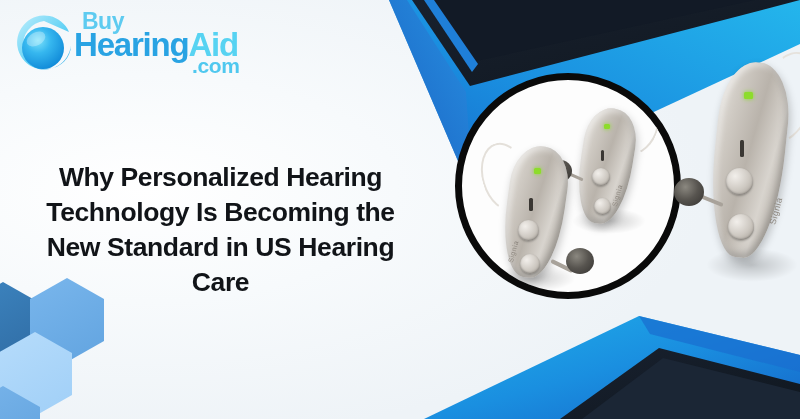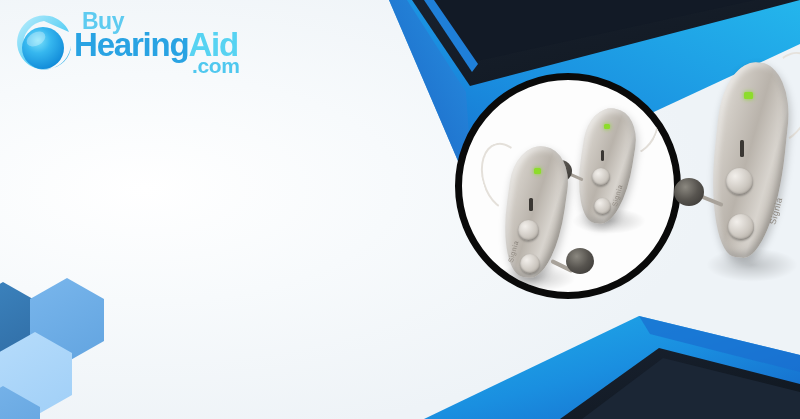--- a/index.html
+++ b/index.html
@@ -198,20 +198,21 @@
 
     <div class="logo-text">
       <span class="logo-buy">Buy</span>
       <span class="logo-main">
         <span class="logo-hearing">Hearing</span><span class="logo-aid">Aid</span>
       </span>
       <span class="logo-dotcom">.com</span>
     </div>
   </div>
 
+  <h1 class="headline">Why Personalized Hearing Technology Is Becoming the New Standard in US Hearing Care</h1>
 
   <div class="circle">
     <div class="circle-inner">
 
       <div class="device" style="left:112px; top:24px; width:84px; height:130px;">
         <div class="dev-shadow" style="left:-2px; top:104px; width:74px; height:26px;"></div>
         <div class="dev-hook" style="left:40px; top:-8px; width:44px; height:60px; border-color:#e2ded8; border-left-color:transparent; border-bottom-color:transparent; transform:rotate(22deg);"></div>
         <div class="dev-body" style="left:6px; top:4px; width:52px; height:116px; transform:rotate(9deg);"></div>
         <div class="dev-led" style="left:30px; top:20px; width:6px; height:5px;"></div>
         <div class="dev-slit" style="left:27px; top:46px; width:3px; height:11px;"></div>

